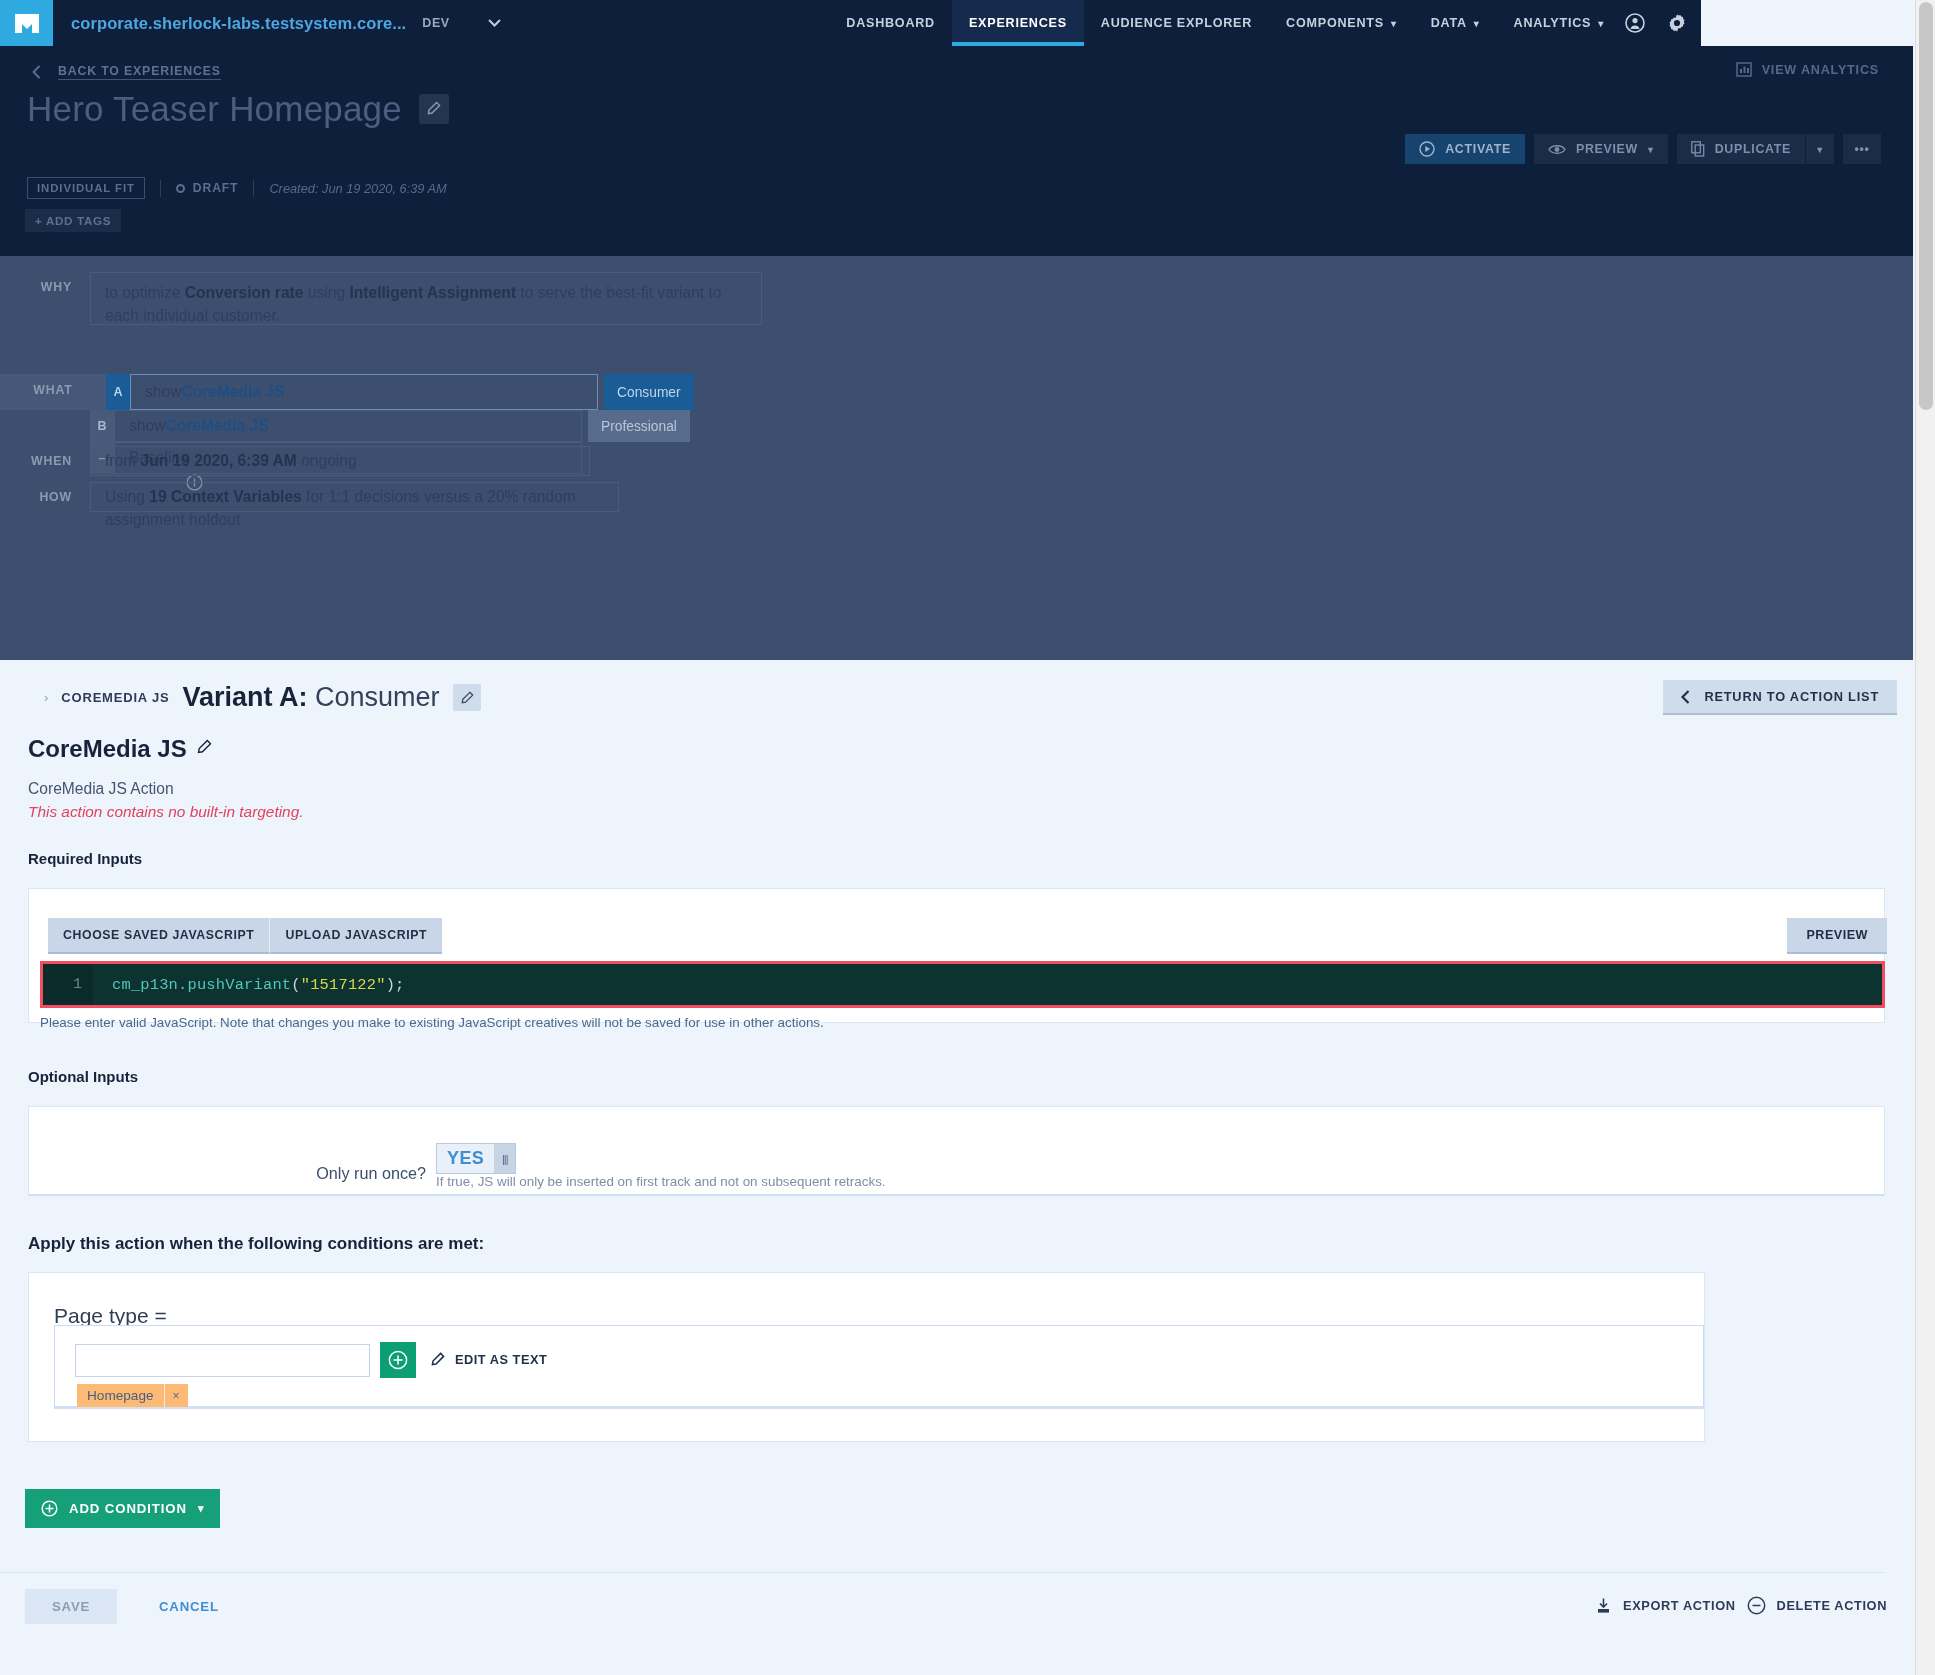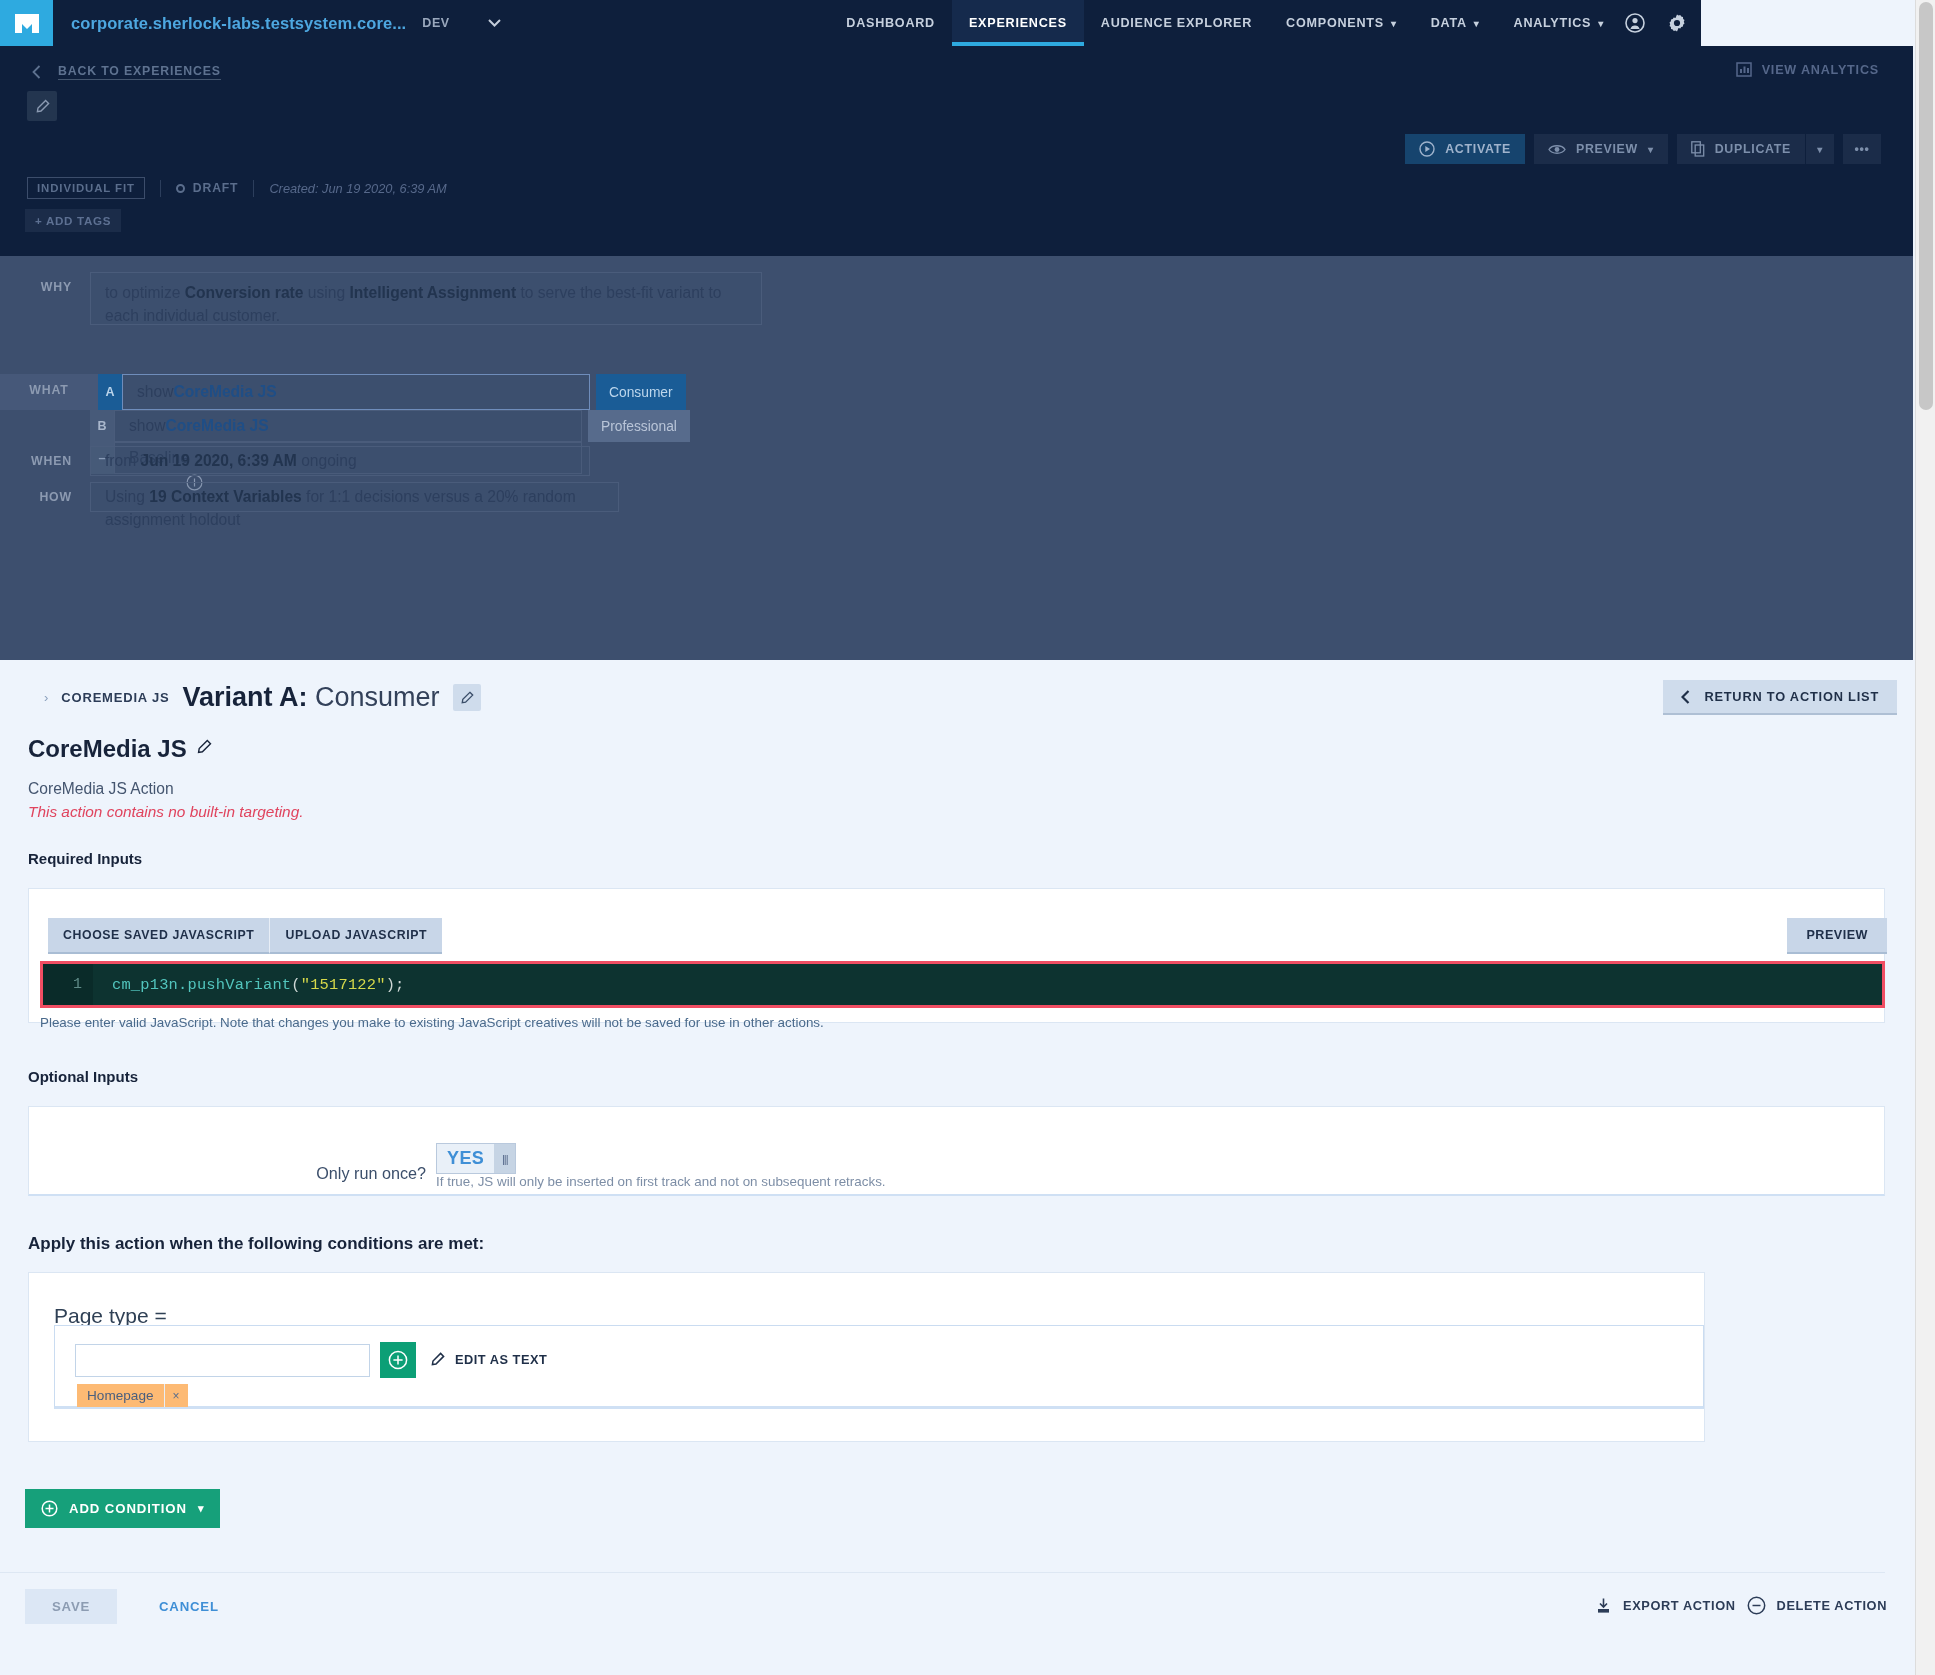--- a/index.html
+++ b/index.html
@@ -202,20 +202,21 @@
       <svg width="16" height="15" viewBox="0 0 16 15">
           <rect x="1" y="1" width="14" height="13" stroke="#55678a" stroke-width="1.5" fill="none"></rect>
           <rect x="4" y="7" width="2" height="4" fill="#55678a"></rect>
           <rect x="7.5" y="4.5" width="2" height="6.5" fill="#55678a"></rect>
           <rect x="11" y="6" width="2" height="5" fill="#55678a"></rect>
         </svg>
       <span>VIEW ANALYTICS</span>
     </div>
 
     <div class="exp-title">
+      <h1>Hero Teaser Homepage</h1>
       <span class="icon-sq">
         <svg width="15" height="15" viewBox="0 0 15 15">
             <path d="M10.6 1.4 l3 3 -7.6 7.6 -3.6 .6 .6-3.6 Z" stroke="#8b9ab2" stroke-width="1.4" fill="none"></path>
           </svg>
       </span>
     </div>
 
     <div class="meta-row">
       <span class="chip-outline">INDIVIDUAL FIT</span>
       <span class="meta-div"></span>
@@ -268,21 +269,21 @@
     <div class="srow" style="left:0; top:16px;">
       <div class="slabel">WHY</div>
       <div class="sbox why-box">
         <span>to optimize </span><b>Conversion rate</b><span> using </span><b>Intelligent Assignment</b><span> to serve the best-fit variant to each individual customer.</span>
       </div>
     </div>
 
 
     <div class="srow" style="left:0; top:118px; flex-direction:column;">
       <div style="display:flex;">
-        <div class="slabel" style="background:#465879; width:98px; text-align:center; padding-right:0; padding-top:9px; height:36px;">WHAT</div>
+        <div class="slabel" style="background:#465879; width:106px; text-align:center; padding-right:0; padding-top:9px; height:36px;">WHAT</div>
         <div class="variant-row">
           <span class="vbadge a">A</span>
           <span class="vinput sel">
               <span>show </span>
               <b>CoreMedia JS</b>
             </span>
           <span class="vtag blue">Consumer</span>
         </div>
       </div>
       <div style="display:flex; margin-top:0;">

